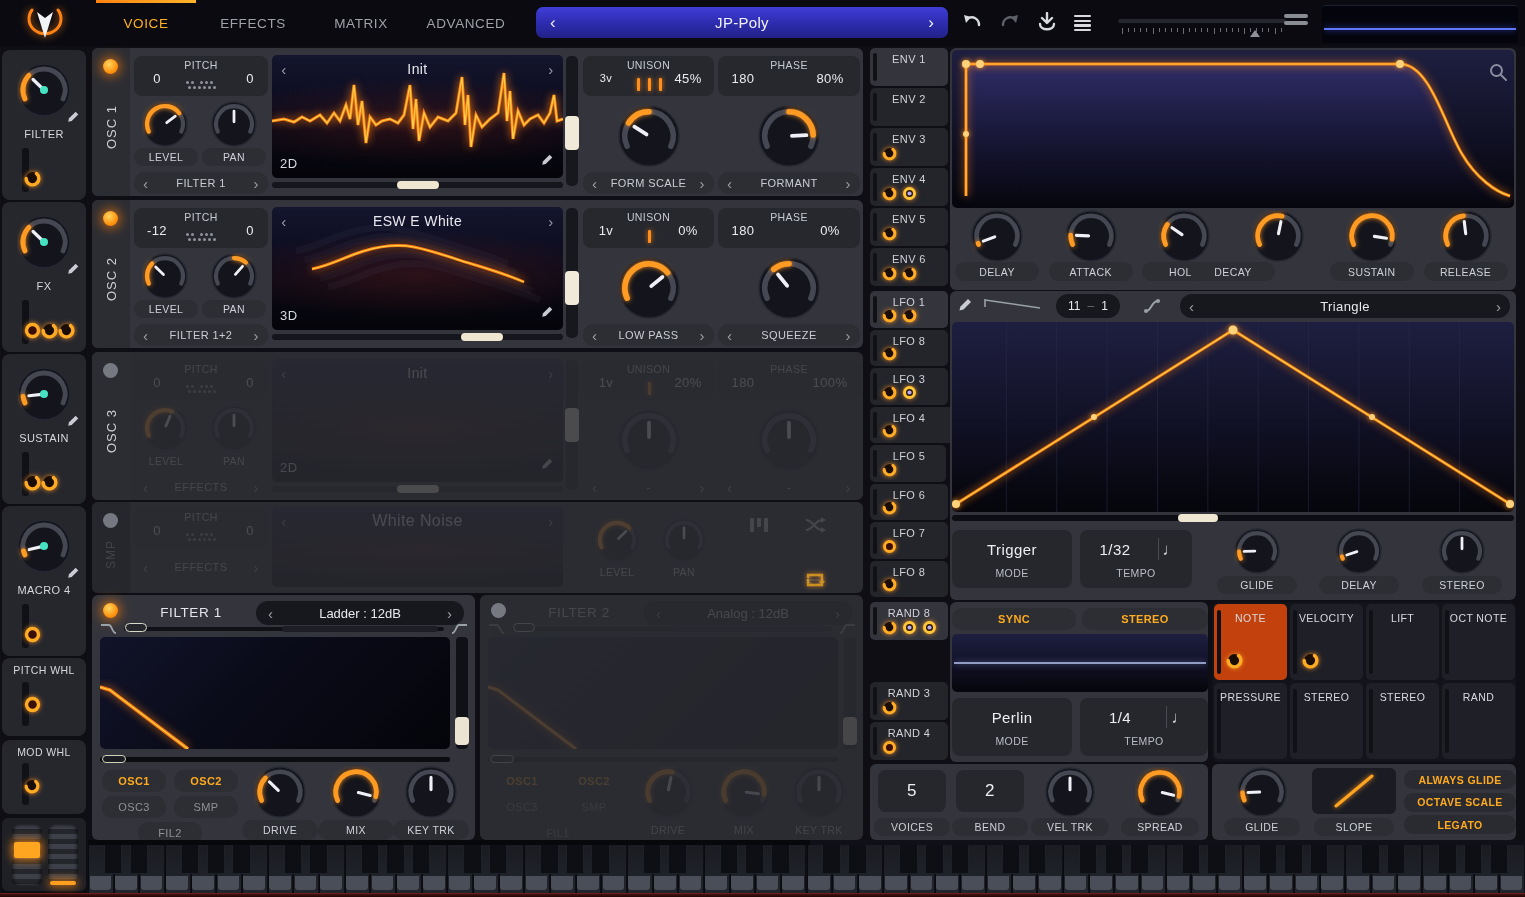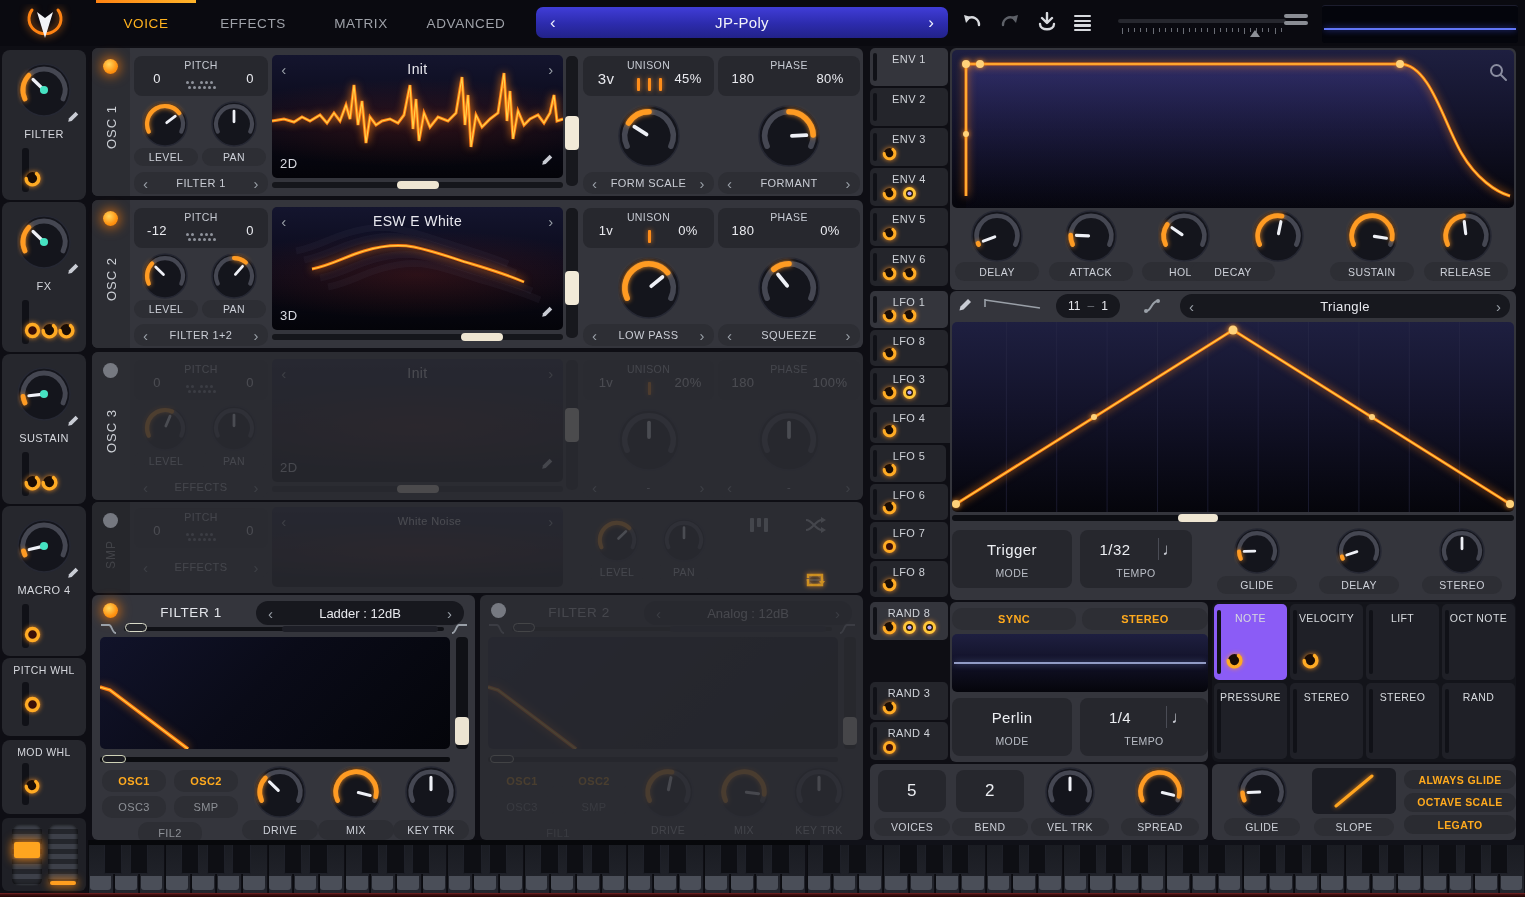--- a/index.html
+++ b/index.html
@@ -280,21 +280,21 @@
           <div class="abs" style="left: 268px; top: 98px; width: 14px; height: 14px;"><svg width="14" height="14" viewBox="0 0 16 16">
               <path d="M11 2 L14 5 L6.5 12.5 L2.5 13.5 L3.5 9.5 Z" fill="#c9ccd4"></path>
             </svg></div>
         </div>
         <div class="abs" style="left: 180px; top: 134px; width: 291px; height: 6px; background: rgb(21, 22, 27); border-radius: 3px;"></div>
         <div class="abs" style="left: 305px; top: 133px; width: 42px; height: 8px; background: rgb(239, 230, 210); border-radius: 4px;"></div>
         <div class="abs" style="left: 474px; top: 8px; width: 12px; height: 130px; background: rgb(23, 24, 29); border-radius: 5px;"></div>
         <div class="abs" style="left: 473px; top: 68px; width: 14px; height: 34px; background: rgb(242, 234, 216); border-radius: 4px;"></div>
         <div class="abs ibox" style="left: 491px; top: 8px; width: 131px; height: 40px;"></div>
         <div class="abs lbl" style="left: 491px; top: 11px; width: 131px; height: 12px; font-size: 10.5px; color: rgb(198, 202, 210);">UNISON</div>
-        <div class="abs lbl" style="left: 499px; top: 22px; width: 30px; height: 16px; font-size: 15px; color: rgb(233, 234, 239);">3v</div>
+        <div class="abs lbl" style="left: 499px; top: 22px; width: 30px; height: 16px; font-size: 11px; color: rgb(233, 234, 239);">3v</div>
         <div class="abs lbl" style="left: 576px; top: 22px; width: 40px; height: 16px; font-size: 13px; color: rgb(233, 234, 239);">45%</div>
         <div class="abs" style="left: 545px; top: 30px; width: 3px; height: 13px; background: rgb(255, 142, 26); border-radius: 1px; box-shadow: rgba(255, 130, 20, 0.9) 0px 0px 5px;"></div>
         <div class="abs" style="left: 556px; top: 30px; width: 3px; height: 13px; background: rgb(255, 142, 26); border-radius: 1px; box-shadow: rgba(255, 130, 20, 0.9) 0px 0px 5px;"></div>
         <div class="abs" style="left: 567px; top: 30px; width: 3px; height: 13px; background: rgb(255, 142, 26); border-radius: 1px; box-shadow: rgba(255, 130, 20, 0.9) 0px 0px 5px;"></div>
         <div class="abs ibox" style="left: 626px; top: 8px; width: 142px; height: 40px;"></div>
         <div class="abs lbl" style="left: 626px; top: 11px; width: 142px; height: 12px; font-size: 10.5px; color: rgb(198, 202, 210);">PHASE</div>
         <div class="abs lbl" style="left: 634px; top: 22px; width: 34px; height: 16px; font-size: 13px; color: rgb(233, 234, 239);">180</div>
         <div class="abs lbl" style="left: 716px; top: 22px; width: 44px; height: 16px; font-size: 13px; color: rgb(233, 234, 239);">80%</div>
         <div class="abs" style="left: 526px; top: 57px; width: 62px; height: 62px;"><svg width="62" height="62" viewBox="0 0 62 62">
             <circle cx="31" cy="31" r="30" fill="#14151c" stroke="#262833" stroke-width="1.5"></circle>
@@ -513,21 +513,21 @@
         <div class="abs" style="left: 106px; top: 36px; width: 3.2px; height: 3.2px; background: rgb(143, 147, 156); border-radius: 50%;"></div>
         <div class="abs" style="left: 111px; top: 36px; width: 3.2px; height: 3.2px; background: rgb(143, 147, 156); border-radius: 50%;"></div>
         <div class="abs" style="left: 116px; top: 36px; width: 3.2px; height: 3.2px; background: rgb(143, 147, 156); border-radius: 50%;"></div>
         <div class="abs" style="left: 121px; top: 36px; width: 3.2px; height: 3.2px; background: rgb(143, 147, 156); border-radius: 50%;"></div>
         <div class="abs pill" style="left: 42px; top: 54px; width: 134px; height: 22px; justify-content: space-between; padding: 0px 9px;">
           <span class="chev">‹</span>
           <span style="font-size:11px;color:#c9ccd4;letter-spacing:.4px;">EFFECTS</span>
           <span class="chev">›</span>
         </div>
         <div class="abs wavebg" style="left: 180px; top: 5px; width: 291px; height: 80px;">
-          <div class="abs lbl" style="left: 12px; top: 6px; width: 291px; height: 16px; font-size: 11px; color: rgb(232, 232, 238); text-align: right;">White Noise</div>
+          <div class="abs lbl" style="left: 0px; top: 6px; width: 291px; height: 16px; font-size: 16px; color: rgb(232, 232, 238); text-align: right;">White Noise</div>
           <div class="abs lbl" style="left: 4px; top: 6px; width: 16px; height: 16px; font-size: 15px; color: rgb(154, 160, 168);">‹</div>
           <div class="abs lbl" style="left: 271px; top: 6px; width: 16px; height: 16px; font-size: 15px; color: rgb(154, 160, 168);">›</div>
         </div>
         <div class="abs" style="left: 503px; top: 16px; width: 44px; height: 44px;"><svg width="44" height="44" viewBox="0 0 44 44">
             <circle cx="22" cy="22" r="21" fill="#14151c" stroke="#262833" stroke-width="1.5"></circle>
             <path d="M 6.45 29.25 A 17.16 17.16 0 1 1 37.55 29.25" fill="none" stroke="#454752" stroke-width="3.96" stroke-linecap="round"></path>
             <path d="M 6.45 29.25 A 17.16 17.16 0 0 1 34.34 10.08" fill="none" stroke="#ff9b22" stroke-width="3.96" stroke-linecap="round" class="glowS"></path>
             <line x1="23.48126451685735" y1="20.569559483550833" x2="30.8875871011441" y2="13.417356901304995" stroke="#eef0f6" stroke-width="2.6399999999999997" stroke-linecap="round"></line>
           </svg></div>
         <div class="abs" style="left: 570px; top: 16px; width: 44px; height: 44px;"><svg width="44" height="44" viewBox="0 0 44 44">
@@ -973,21 +973,21 @@
         </svg></div>
       <div class="abs box" style="left: 952px; top: 698px; width: 120px; height: 58px;"></div>
       <div class="abs lbl" style="left: 952px; top: 708px; width: 120px; height: 18px; font-size: 15px; color: rgb(236, 238, 242);">Perlin</div>
       <div class="abs lbl" style="left: 952px; top: 734px; width: 120px; height: 14px; font-size: 10.5px; color: rgb(185, 189, 197);">MODE</div>
       <div class="abs box" style="left: 1080px; top: 698px; width: 128px; height: 58px;"></div>
       <div class="abs lbl" style="left: 1080px; top: 708px; width: 80px; height: 18px; font-size: 15px; color: rgb(236, 238, 242);">1/4</div>
       <div class="abs" style="left: 1166px; top: 706px; width: 1px; height: 22px; background: rgb(74, 76, 85);"></div>
       <div class="abs lbl" style="left: 1166px; top: 706px; width: 28px; height: 24px; font-size: 17px; color: rgb(201, 204, 212);">♩</div>
       <div class="abs lbl" style="left: 1080px; top: 734px; width: 128px; height: 14px; font-size: 10.5px; color: rgb(185, 189, 197);">TEMPO</div>
       <div class="abs" style="left: 1212px; top: 602px; width: 304px; height: 160px; background: rgb(19, 20, 26); border-radius: 6px;"></div>
-      <div class="abs" style="left: 1214px; top: 604px; width: 73px; height: 76px; background: #8b5cf6; border-radius: 5px;">
+      <div class="abs" style="left: 1214px; top: 604px; width: 73px; height: 76px; background: #c2410c; border-radius: 5px;">
         <div class="abs strip" style="left: 3px; top: 6px; width: 4px; height: 64px; position: absolute;"></div>
         <div class="abs lbl" style="left: 0px; top: 7px; width: 73px; height: 13px; position: absolute; font-size: 10.5px; color: rgb(215, 218, 222);">NOTE</div>
         <div class="abs" style="left: 12px; top: 48px; width: 17px; height: 17px; position: absolute;"><svg width="17" height="17" viewBox="0 0 17 17" class="glowS">
             <circle cx="8.5" cy="8.5" r="6.5" fill="#1a0d05"></circle>
             <path d="M 12.55 3.67 A 6.3 6.3 0 1 1 2.20 8.50" fill="none" stroke="#ffab24" stroke-width="3.4000000000000004" stroke-linecap="round"></path>
           </svg></div>
       </div>
       <div class="abs" style="left: 1290px; top: 604px; width: 73px; height: 76px; background: rgb(31, 32, 39); border-radius: 5px;">
         <div class="abs strip" style="left: 3px; top: 6px; width: 4px; height: 64px; position: absolute;"></div>
         <div class="abs lbl" style="left: 0px; top: 7px; width: 73px; height: 13px; position: absolute; font-size: 10.5px; color: rgb(215, 218, 222);">VELOCITY</div>

